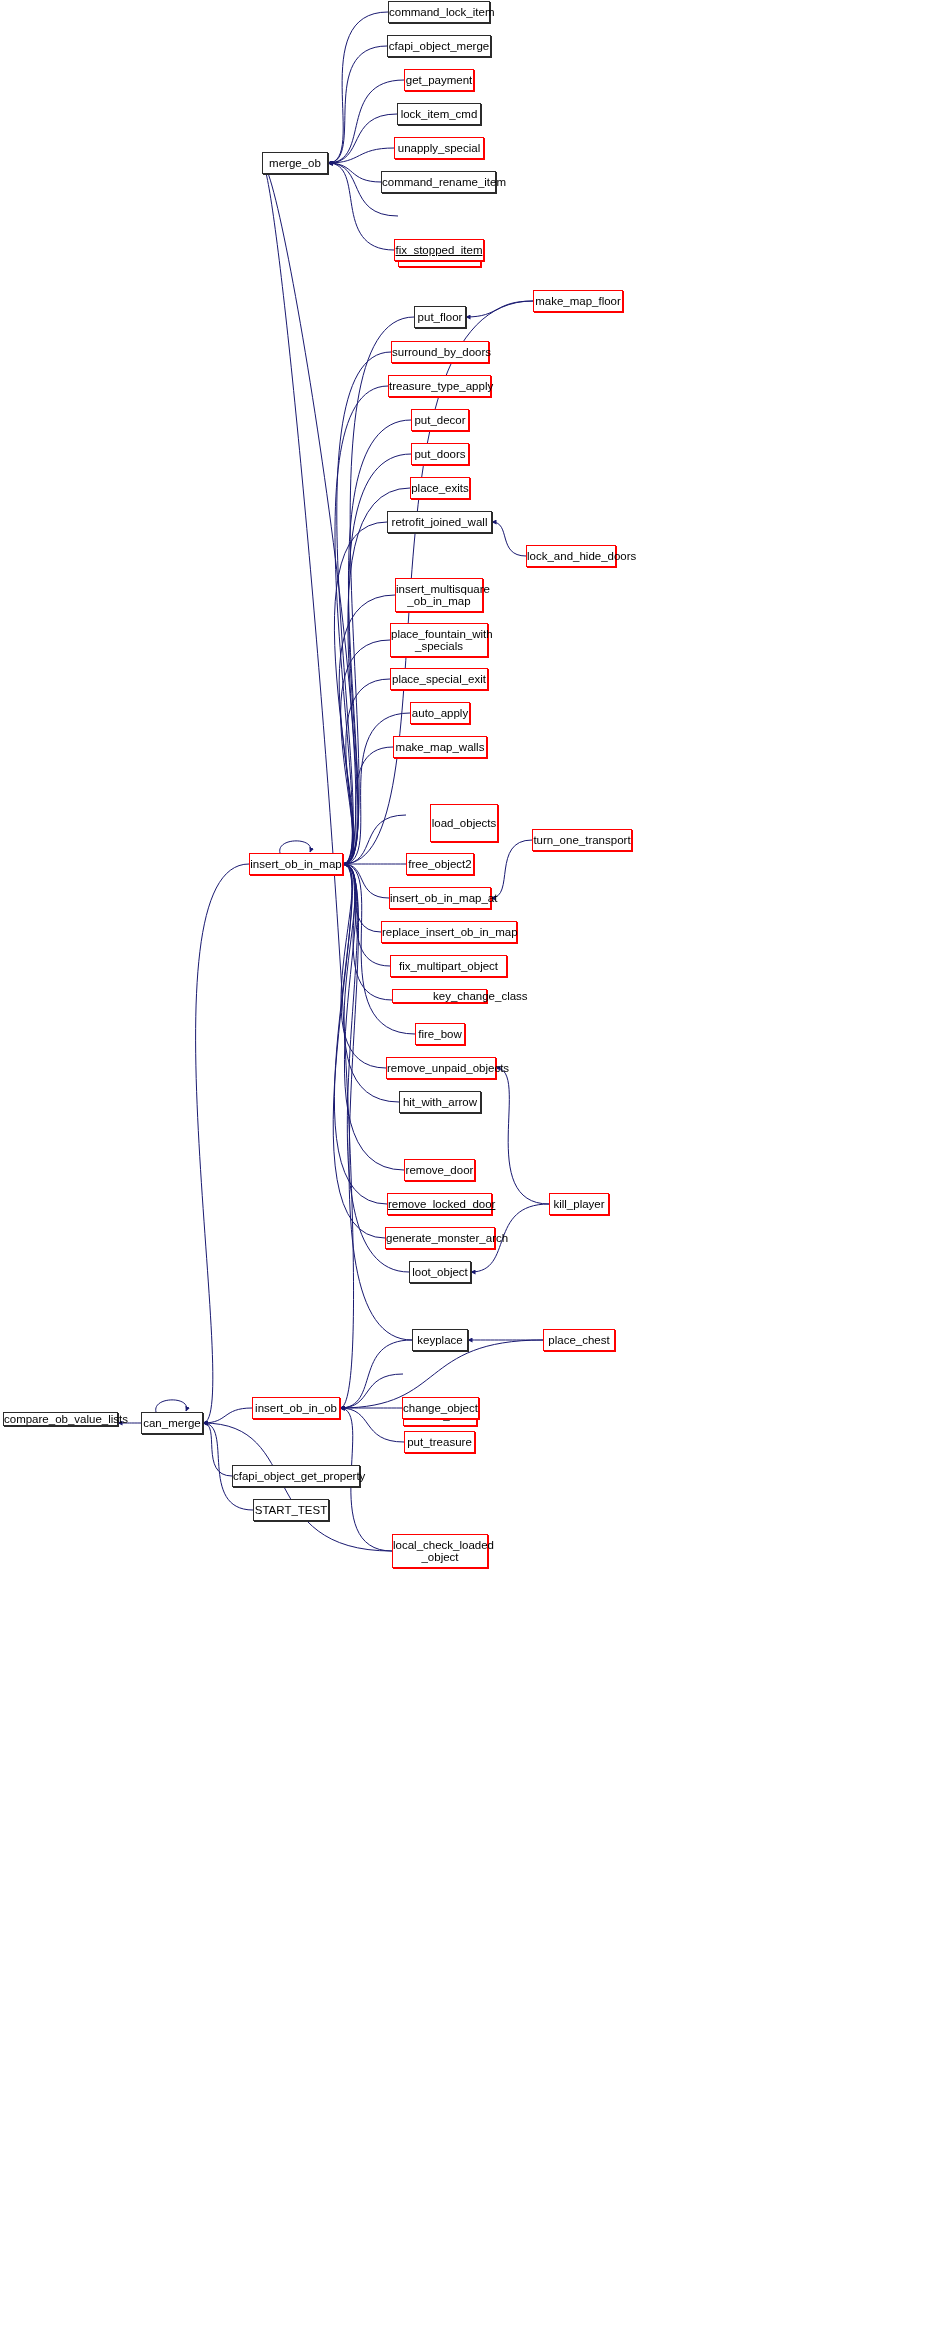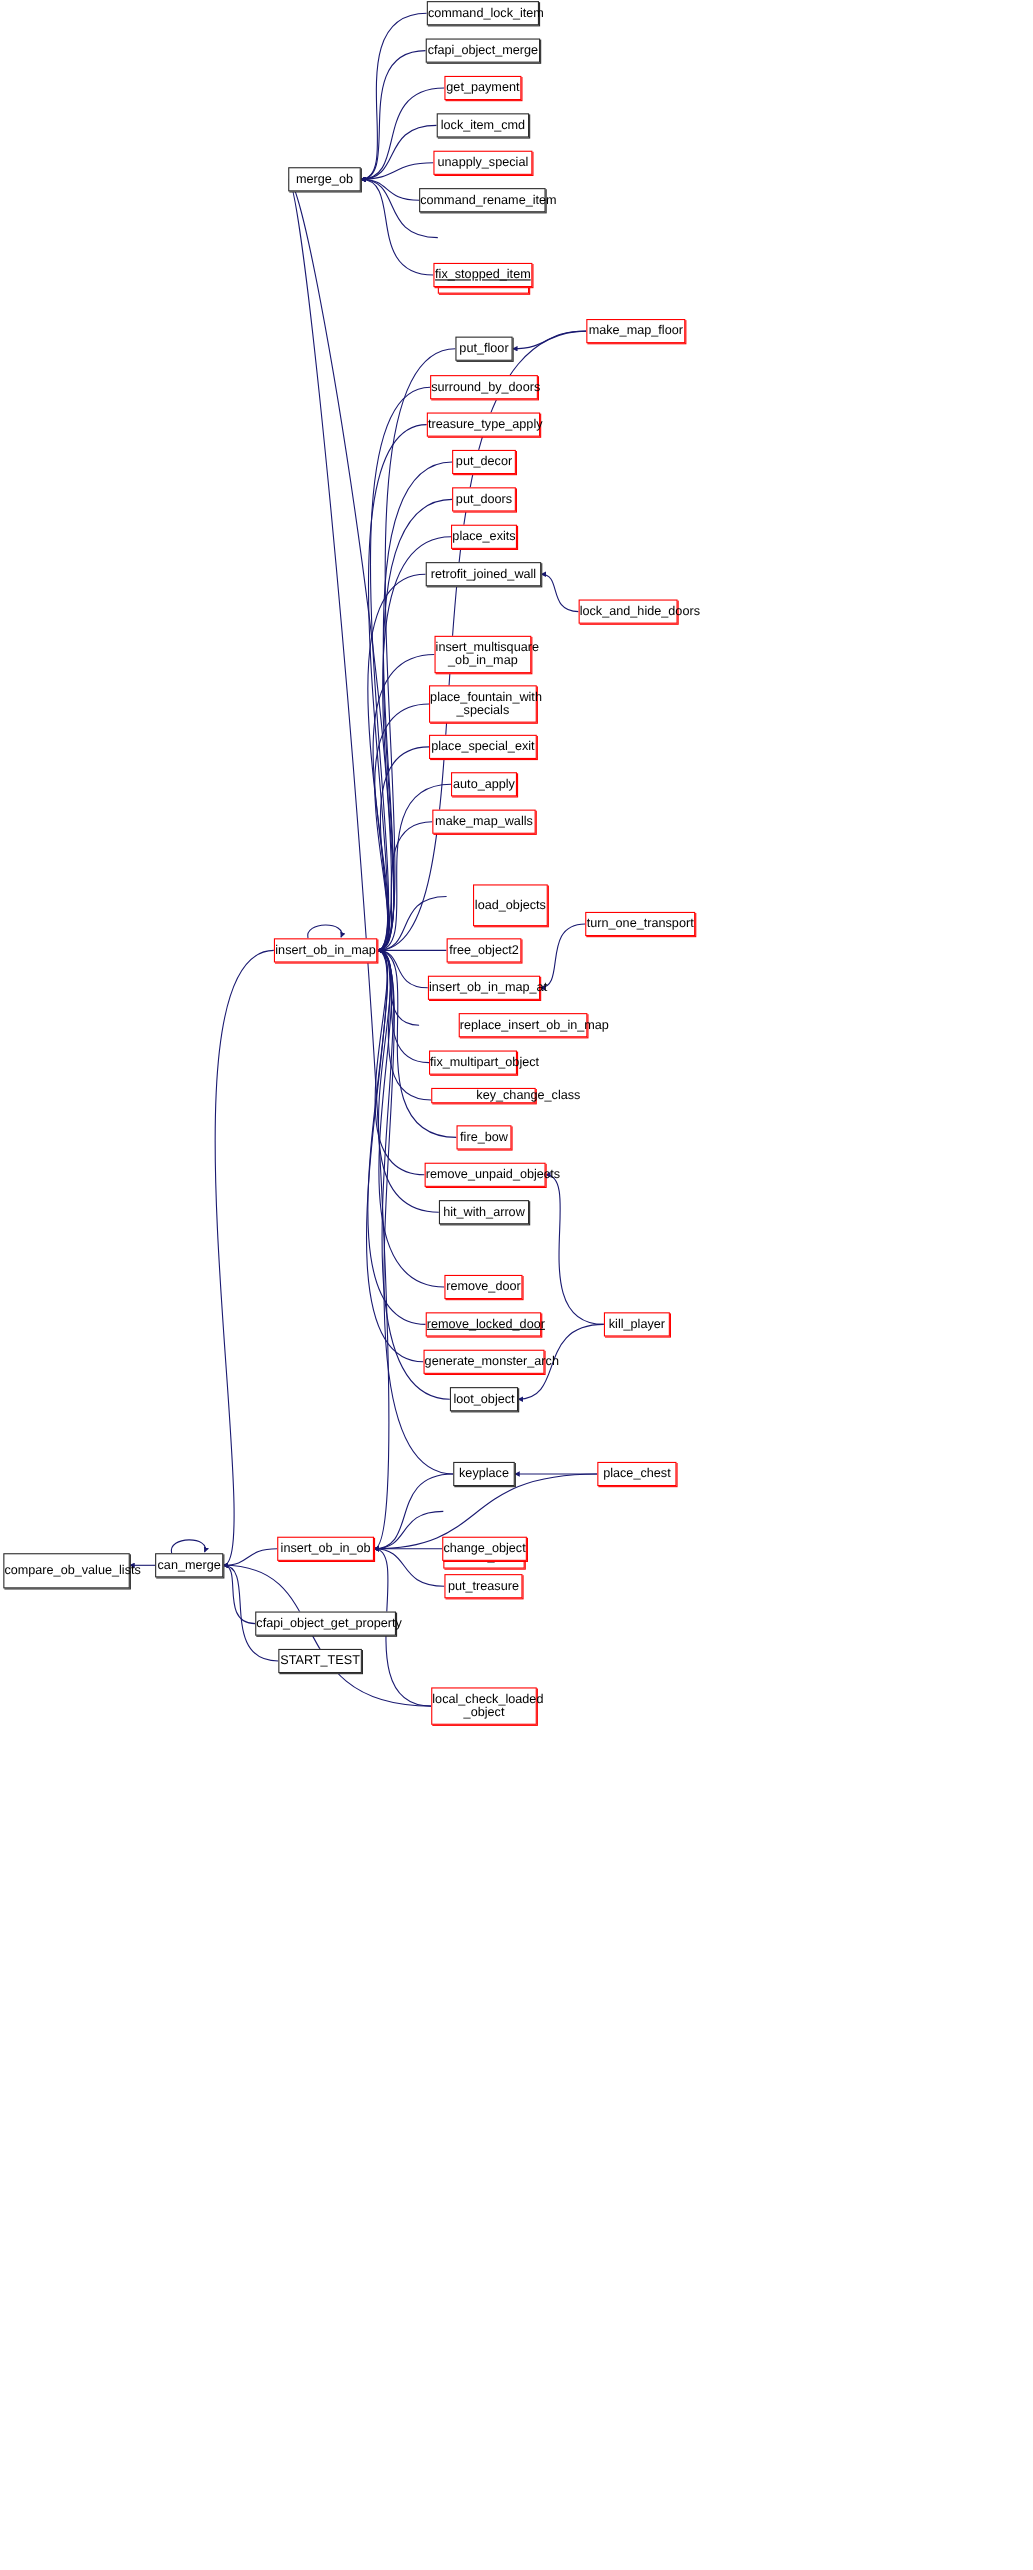--- a/index.html
+++ b/index.html
@@ -126,37 +126,37 @@
       <div class="node red" style="left: 390px; top: 623px; width: 98px; height: 34px;"><span>place_fountain_with
 _specials</span></div>
       <div class="node red" style="left: 390px; top: 668px; width: 98px; height: 22px;"><span>place_special_exit</span></div>
       <div class="node red" style="left: 410px; top: 702px; width: 60px; height: 22px;"><span>auto_apply</span></div>
       <div class="node red" style="left: 393px; top: 736px; width: 94px; height: 22px;"><span>make_map_walls</span></div>
       <div class="node red" style="left: 430px; top: 804px; width: 68px; height: 38px;"><span>load_objects</span></div>
       <div class="node red" style="left: 532px; top: 829px; width: 100px; height: 22px;"><span>turn_one_transport</span></div>
       <div class="node red" style="left: 249px; top: 853px; width: 94px; height: 22px;"><span>insert_ob_in_map</span></div>
       <div class="node red" style="left: 406px; top: 853px; width: 68px; height: 22px;"><span>free_object2</span></div>
       <div class="node red" style="left: 389px; top: 887px; width: 102px; height: 22px;"><span>insert_ob_in_map_at</span></div>
-      <div class="node red" style="left: 381px; top: 921px; width: 117px; height: 22px; margin-left: 36px;"><span>replace_insert_ob_in_map</span></div>
-      <div class="node red" style="left: 390px; top: 955px; width: 80px; height: 22px;"><span>fix_multipart_object</span></div>
+      <div class="node red" style="left: 381px; top: 921px; width: 136px; height: 22px;"><span>replace_insert_ob_in_map</span></div>
+      <div class="node red" style="left: 390px; top: 955px; width: 117px; height: 22px;"><span>fix_multipart_object</span></div>
       <div class="node red" style="left: 392px; top: 989px; width: 95px; height: 14px; padding-left: 40px;"><span>key_change_class</span></div>
       <div class="node red" style="left: 415px; top: 1023px; width: 50px; height: 22px;"><span>fire_bow</span></div>
       <div class="node red" style="left: 386px; top: 1057px; width: 110px; height: 22px;"><span>remove_unpaid_objects</span></div>
       <div class="node black" style="left: 399px; top: 1091px; width: 82px; height: 22px;"><span>hit_with_arrow</span></div>
       <div class="node red" style="left: 404px; top: 1159px; width: 71px; height: 22px;"><span>remove_door</span></div>
       <div class="node red" style="left: 387px; top: 1193px; width: 105px; height: 22px; text-decoration: underline;"><span>remove_locked_door</span></div>
       <div class="node red" style="left: 385px; top: 1227px; width: 110px; height: 22px;"><span>generate_monster_arch</span></div>
       <div class="node black" style="left: 409px; top: 1261px; width: 62px; height: 22px;"><span>loot_object</span></div>
       <div class="node red" style="left: 549px; top: 1193px; width: 60px; height: 22px;"><span>kill_player</span></div>
       <div class="node black" style="left: 412px; top: 1329px; width: 56px; height: 22px;"><span>keyplace</span></div>
       <div class="node red" style="left: 543px; top: 1329px; width: 72px; height: 22px;"><span>place_chest</span></div>
       <div class="node red" style="left: 403px; top: 1404px; width: 74px; height: 22px;"><span>remove_force</span></div>
       <div class="node red" style="left: 402px; top: 1397px; width: 77px; height: 22px;"><span>change_object</span></div>
       <div class="node red" style="left: 404px; top: 1431px; width: 71px; height: 22px;"><span>put_treasure</span></div>
       <div class="node red" style="left: 252px; top: 1397px; width: 88px; height: 22px;"><span>insert_ob_in_ob</span></div>
-      <div class="node black" style="left: 3px; top: 1412px; width: 115px; height: 32px;"><span>compare_ob_value_lists</span></div>
+      <div class="node black" style="left: 3px; top: 1412px; width: 115px; height: 14px;"><span>compare_ob_value_lists</span></div>
       <div class="node black" style="left: 141px; top: 1412px; width: 62px; height: 22px;"><span>can_merge</span></div>
       <div class="node black" style="left: 232px; top: 1465px; width: 128px; height: 22px;"><span>cfapi_object_get_property</span></div>
       <div class="node black" style="left: 253px; top: 1499px; width: 76px; height: 22px;"><span>START_TEST</span></div>
       <div class="node red" style="left: 392px; top: 1534px; width: 96px; height: 34px;"><span>local_check_loaded
 _object</span></div>
     </div>
 </div>
 
 </body></html>

